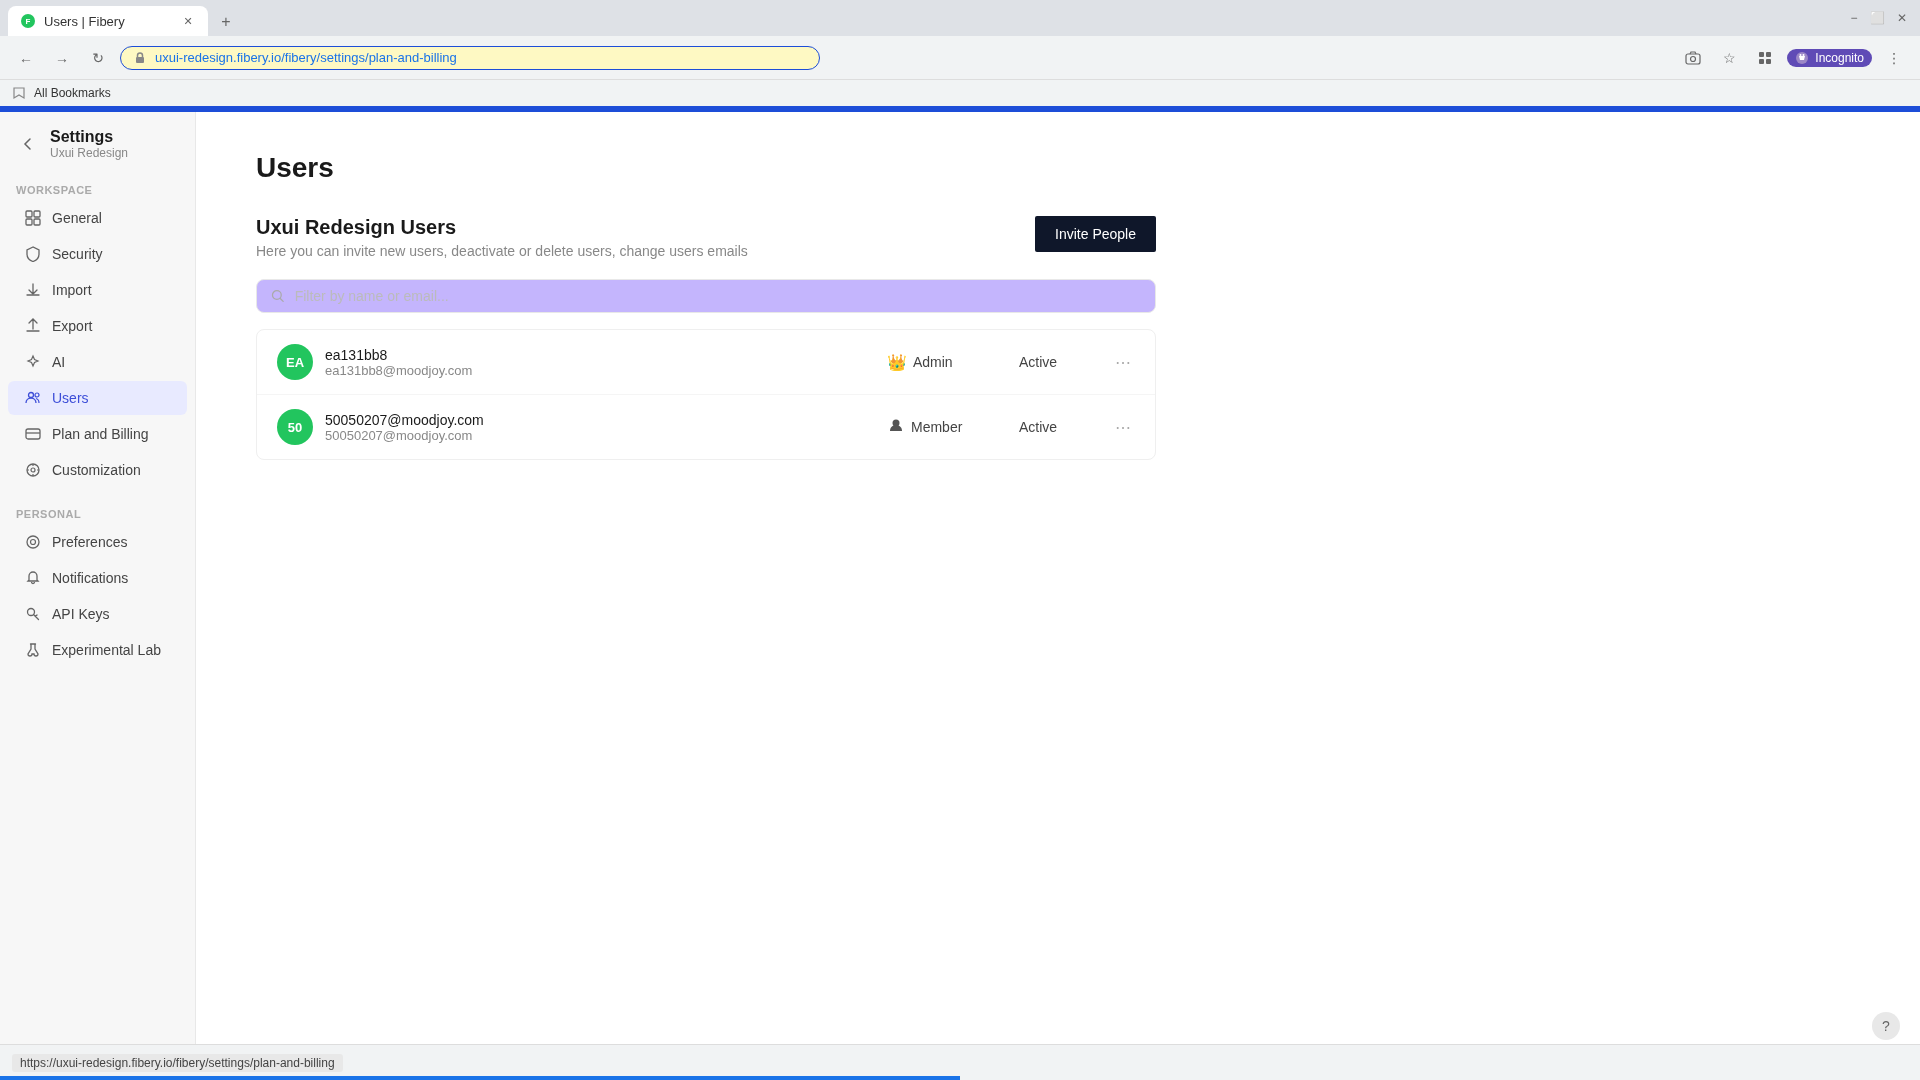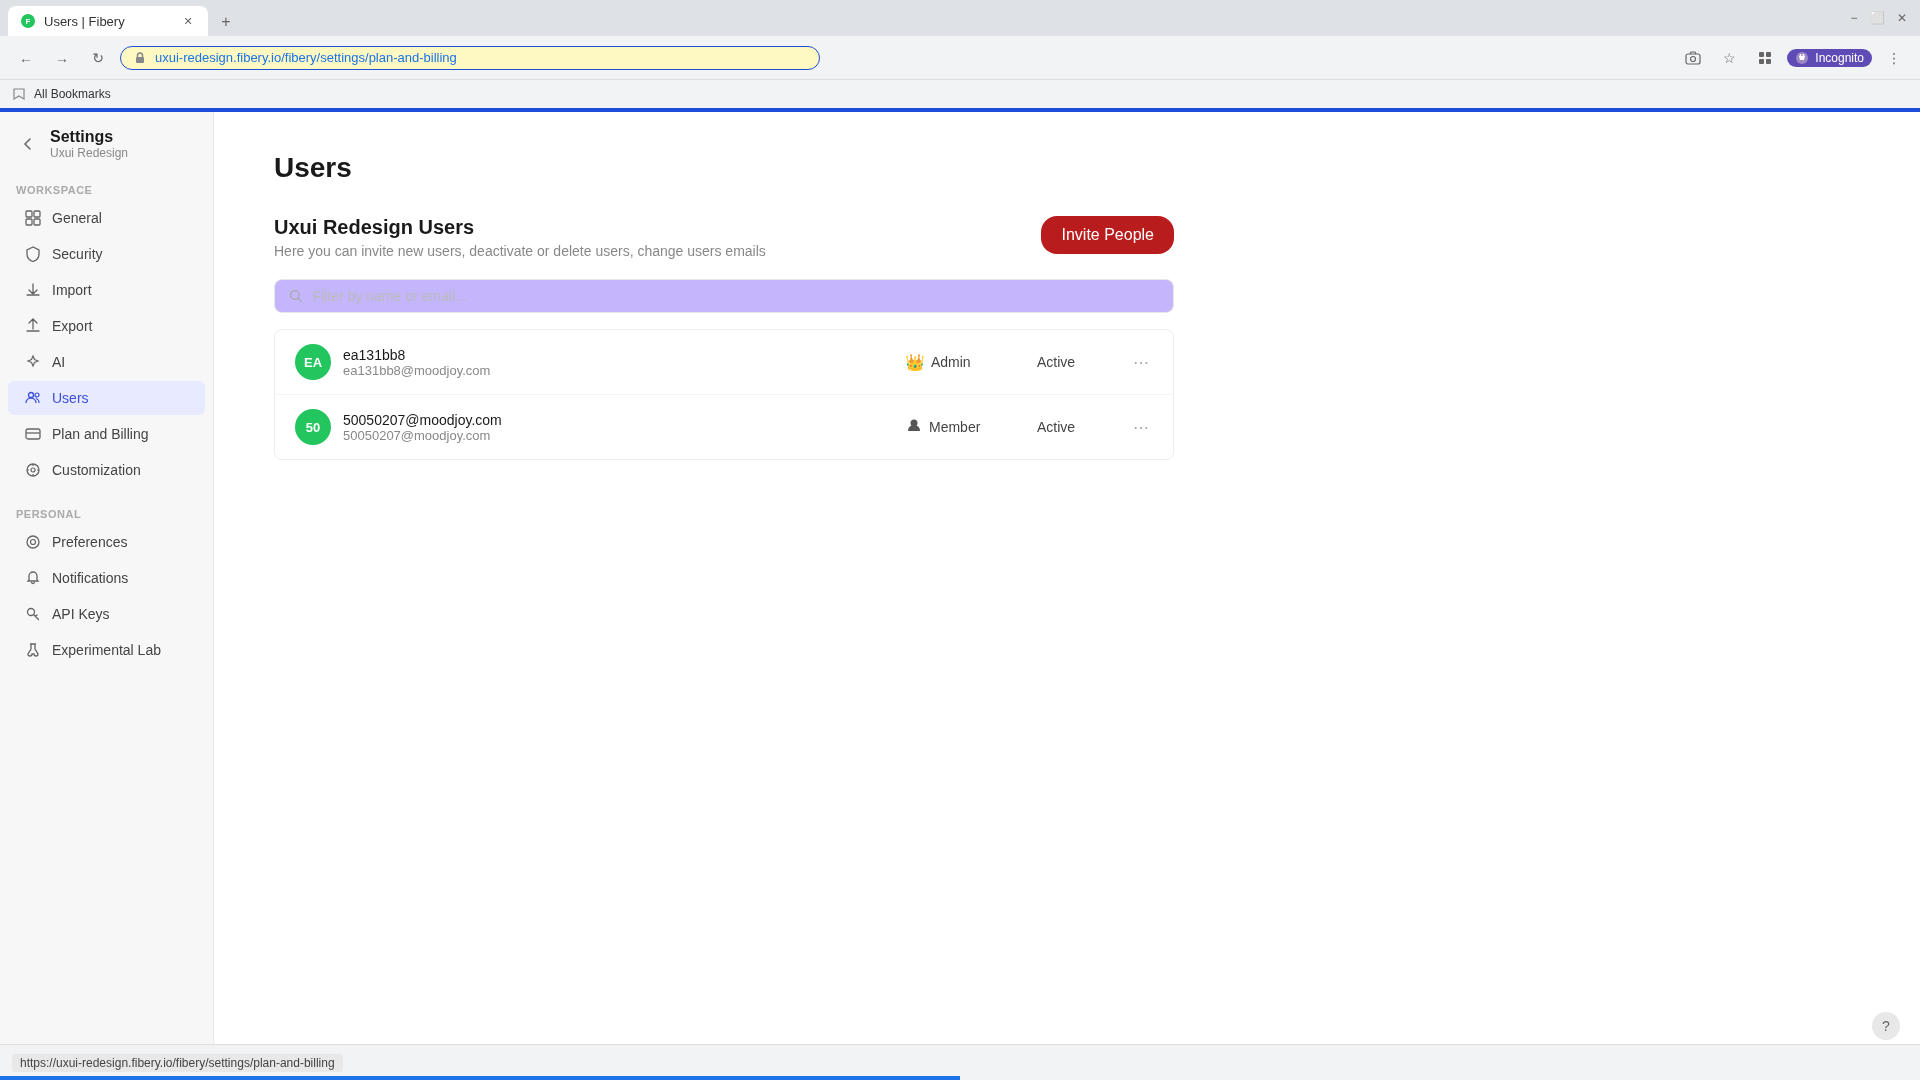--- a/index.html
+++ b/index.html
@@ -16,28 +16,28 @@
     .new-tab-btn { width: 28px; height: 28px; display: flex; align-items: center; justify-content: center; border-radius: 50%; cursor: pointer; font-size: 16px; color: #666; margin-left: 4px; }
     .window-controls { margin-left: auto; display: flex; align-items: center; gap: 4px; }
     .win-btn { width: 20px; height: 20px; display: flex; align-items: center; justify-content: center; cursor: pointer; color: #666; font-size: 12px; }
 
     .browser-toolbar { height: 44px; background: #f1f3f4; display: flex; align-items: center; padding: 0 12px; gap: 8px; border-bottom: 1px solid #ddd; }
     .nav-btn { width: 28px; height: 28px; display: flex; align-items: center; justify-content: center; border-radius: 50%; cursor: pointer; color: #666; font-size: 14px; }
     .address-bar { flex: 1; max-width: 700px; height: 24px; background: #fef9c3; border: 1px solid #1d4ed8; border-radius: 14px; display: flex; align-items: center; padding: 0 12px; gap: 8px; font-size: 13px; color: #333; }
     .address-bar-url { flex: 1; font-size: 13px; color: #1a73e8; }
     .toolbar-actions { margin-left: auto; display: flex; align-items: center; gap: 8px; }
     .toolbar-icon-btn { width: 28px; height: 28px; display: flex; align-items: center; justify-content: center; border-radius: 50%; cursor: pointer; color: #666; font-size: 14px; }
-    .bookmarks-bar { height: 32px; background: #f1f3f4; display: flex; align-items: center; padding: 0 12px; border-bottom: 4px solid #1d4ed8; gap: 8px; }
+    .bookmarks-bar { height: 32px; background: #f1f3f4; display: flex; align-items: center; padding: 0 12px; border-bottom: 6px solid #1d4ed8; gap: 8px; }
     .bookmark-item { font-size: 12px; color: #333; cursor: pointer; display: flex; align-items: center; gap: 4px; }
 
     
     .app-container { display: flex; flex: 1; overflow: hidden; }
 
     
-    .sidebar { width: 214px; background: #f7f7f7; border-right: 1px solid #e8e8e8; flex-shrink: 0; display: flex; flex-direction: column; padding: 16px 0; overflow-y: auto; }
+    .sidebar { width: 196px; background: #f7f7f7; border-right: 1px solid #e8e8e8; flex-shrink: 0; display: flex; flex-direction: column; padding: 16px 0; overflow-y: auto; }
     .sidebar-header { padding: 0 16px 16px; display: flex; align-items: center; gap: 10px; }
     .back-btn { width: 24px; height: 24px; display: flex; align-items: center; justify-content: center; cursor: pointer; color: #666; font-size: 14px; border-radius: 4px; }
     .sidebar-title-block {}
     .sidebar-title { font-size: 16px; font-weight: 600; color: #1a1a1a; }
     .sidebar-subtitle { font-size: 12px; color: #888; }
 
     .sidebar-section-label { font-size: 11px; font-weight: 600; color: #aaa; letter-spacing: 0.5px; text-transform: uppercase; padding: 8px 16px 4px; }
     .sidebar-item { display: flex; align-items: center; gap: 10px; padding: 8px 16px; cursor: pointer; border-radius: 6px; margin: 1px 8px; font-size: 14px; color: #444; }
     .sidebar-item.active { background: #e8eaff; color: #3d4ed8; }
     .sidebar-item-icon { width: 18px; height: 18px; display: flex; align-items: center; justify-content: center; flex-shrink: 0; font-size: 14px; color: #666; }
@@ -46,21 +46,21 @@
     
     .main-content { flex: 1; overflow-y: auto; padding: 40px 60px; background: #fff; }
     .page-title { font-size: 28px; font-weight: 600; color: #1a1a1a; margin-bottom: 32px; }
 
     .users-section { max-width: 900px; }
     .users-section-header { display: flex; align-items: flex-start; justify-content: space-between; margin-bottom: 20px; }
     .users-section-info {}
     .users-section-title { font-size: 20px; font-weight: 600; color: #1a1a1a; margin-bottom: 4px; }
     .users-section-desc { font-size: 14px; color: #888; }
 
-    .invite-btn { background: #b91c1c; color: #fff; border: none; border-radius: 16px; padding: 10px 20px; font-size: 16px; font-weight: 500; cursor: pointer; white-space: nowrap; }
+    .invite-btn { background: #0f172a; color: #fff; border: none; border-radius: 2px; padding: 10px 20px; font-size: 14px; font-weight: 500; cursor: pointer; white-space: nowrap; }
 
     .search-bar { display: flex; align-items: center; background: #c4b5fd; border: 1px solid #e8e8e8; border-radius: 8px; padding: 8px 14px; gap: 10px; margin-bottom: 16px; }
     .search-icon { color: #aaa; font-size: 14px; }
     .search-input { border: none; background: transparent; outline: none; font-size: 14px; color: #444; width: 100%; }
     .search-input::placeholder { color: #bbb; }
 
     .user-list { border: 1px solid #efefef; border-radius: 8px; overflow: hidden; }
     .user-row { display: flex; align-items: center; padding: 14px 20px; border-bottom: 1px solid #f5f5f5; gap: 12px; }
     .user-row:last-child { border-bottom: none; }
     .user-avatar { width: 36px; height: 36px; border-radius: 50%; display: flex; align-items: center; justify-content: center; font-size: 13px; font-weight: 600; color: #fff; flex-shrink: 0; }

